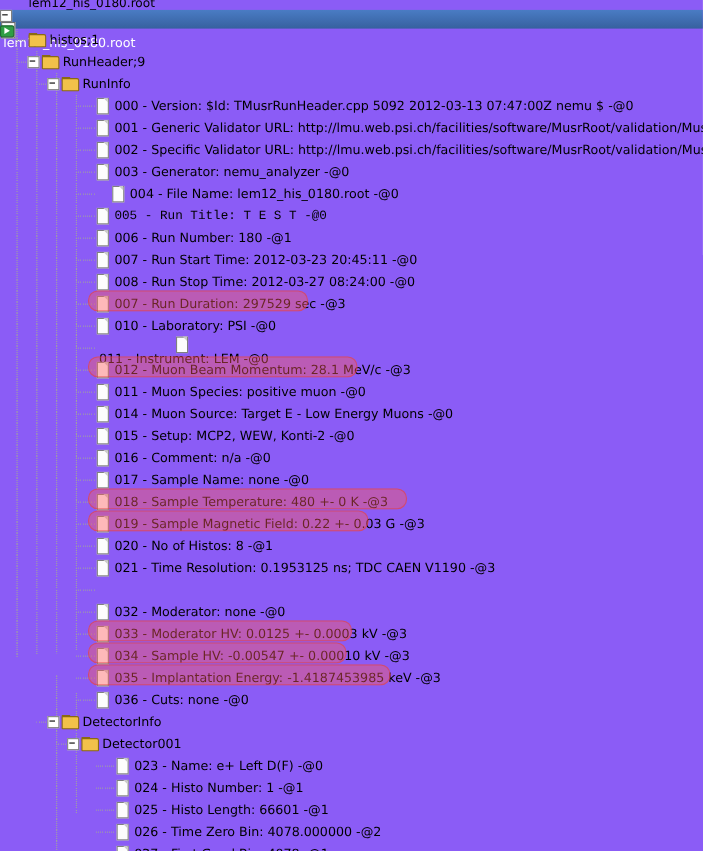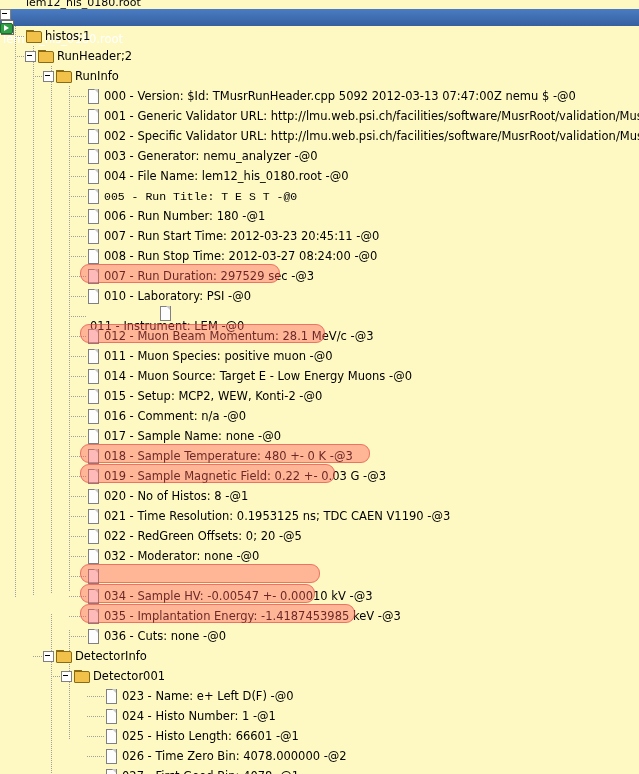--- a/index.html
+++ b/index.html
@@ -15,21 +15,21 @@
     color: #000000;
     overflow: hidden;
     position: relative;
   }
   #root-view {
     position: absolute;
     left: 0; top: 0;
     width: 639px;
     height: 774px;
     overflow: hidden;
-    background: #fef9c3;
+    background: #8b5cf6;
   }
   
   .partial-row {
     position: absolute;
     left: 0; top: 0;
     height: 9px;
     width: 639px;
     overflow: hidden;
     white-space: nowrap;
     font-size: 11px;
@@ -236,21 +236,21 @@
     </div>
 
     <div class="node">
       <div class="hline" style="left:15px; top:10px; width:10px;"></div>
       <div class="content" style="left:25px;">
         <div class="expander"></div>
         <div class="folder">
             <div class="tab"></div>
             <div class="back"></div>
           </div>
-        <span class="label">RunHeader;2</span>
+        <span class="label">RunHeader;9</span>
       </div>
     </div>
 
     <div class="node">
       <div class="hline" style="left:33px; top:10px; width:10px;"></div>
       <div class="content" style="left:43px;">
         <div class="expander"></div>
         <div class="folder">
             <div class="tab"></div>
             <div class="back"></div>
@@ -295,21 +295,21 @@
           <div class="content" style="left: 87px;">
             <div class="leaf">
               <div class="pg"></div>
               <div class="fold"></div>
             </div>
             <span class="label">003 - Generator: nemu_analyzer -@0</span>
           </div>
         </div>
         <div class="node">
           <div class="hline" style="left: 69px; top: 10px; width: 18px;"></div>
-          <div class="content" style="left: 87px;">
+          <div class="content" style="left: 101px;">
             <div class="leaf">
               <div class="pg"></div>
               <div class="fold"></div>
             </div>
             <span class="label">004 - File Name: lem12_his_0180.root -@0</span>
           </div>
         </div>
         <div class="node">
           <div class="hline" style="left: 69px; top: 10px; width: 18px;"></div>
           <div class="content" style="left: 87px; font-family: Liberation Mono, monospace;">
@@ -475,45 +475,39 @@
           <div class="content" style="left: 87px;">
             <div class="leaf">
               <div class="pg"></div>
               <div class="fold"></div>
             </div>
             <span class="label">021 - Time Resolution: 0.1953125 ns; TDC CAEN V1190 -@3</span>
           </div>
         </div>
         <div class="node">
           <div class="hline" style="left: 69px; top: 10px; width: 18px;"></div>
-          <div class="content" style="left: 87px;">
-            <div class="leaf">
-              <div class="pg"></div>
-              <div class="fold"></div>
-            </div>
-            <span class="label">022 - RedGreen Offsets: 0; 20 -@5</span>
-          </div>
         </div>
         <div class="node">
           <div class="hline" style="left: 69px; top: 10px; width: 18px;"></div>
           <div class="content" style="left: 87px;">
             <div class="leaf">
               <div class="pg"></div>
               <div class="fold"></div>
             </div>
             <span class="label">032 - Moderator: none -@0</span>
           </div>
         </div>
         <div class="node">
           <div class="hline" style="left: 69px; top: 10px; width: 18px;"></div>
           <div class="content" style="left: 87px;">
             <div class="leaf">
               <div class="pg"></div>
               <div class="fold"></div>
             </div>
+            <span class="label">033 - Moderator HV: 0.0125 +- 0.0003 kV -@3</span>
           </div>
         </div>
         <div class="node">
           <div class="hline" style="left: 69px; top: 10px; width: 18px;"></div>
           <div class="content" style="left: 87px;">
             <div class="leaf">
               <div class="pg"></div>
               <div class="fold"></div>
             </div>
             <span class="label">034 - Sample HV: -0.00547 +- 0.00010 kV -@3</span>

